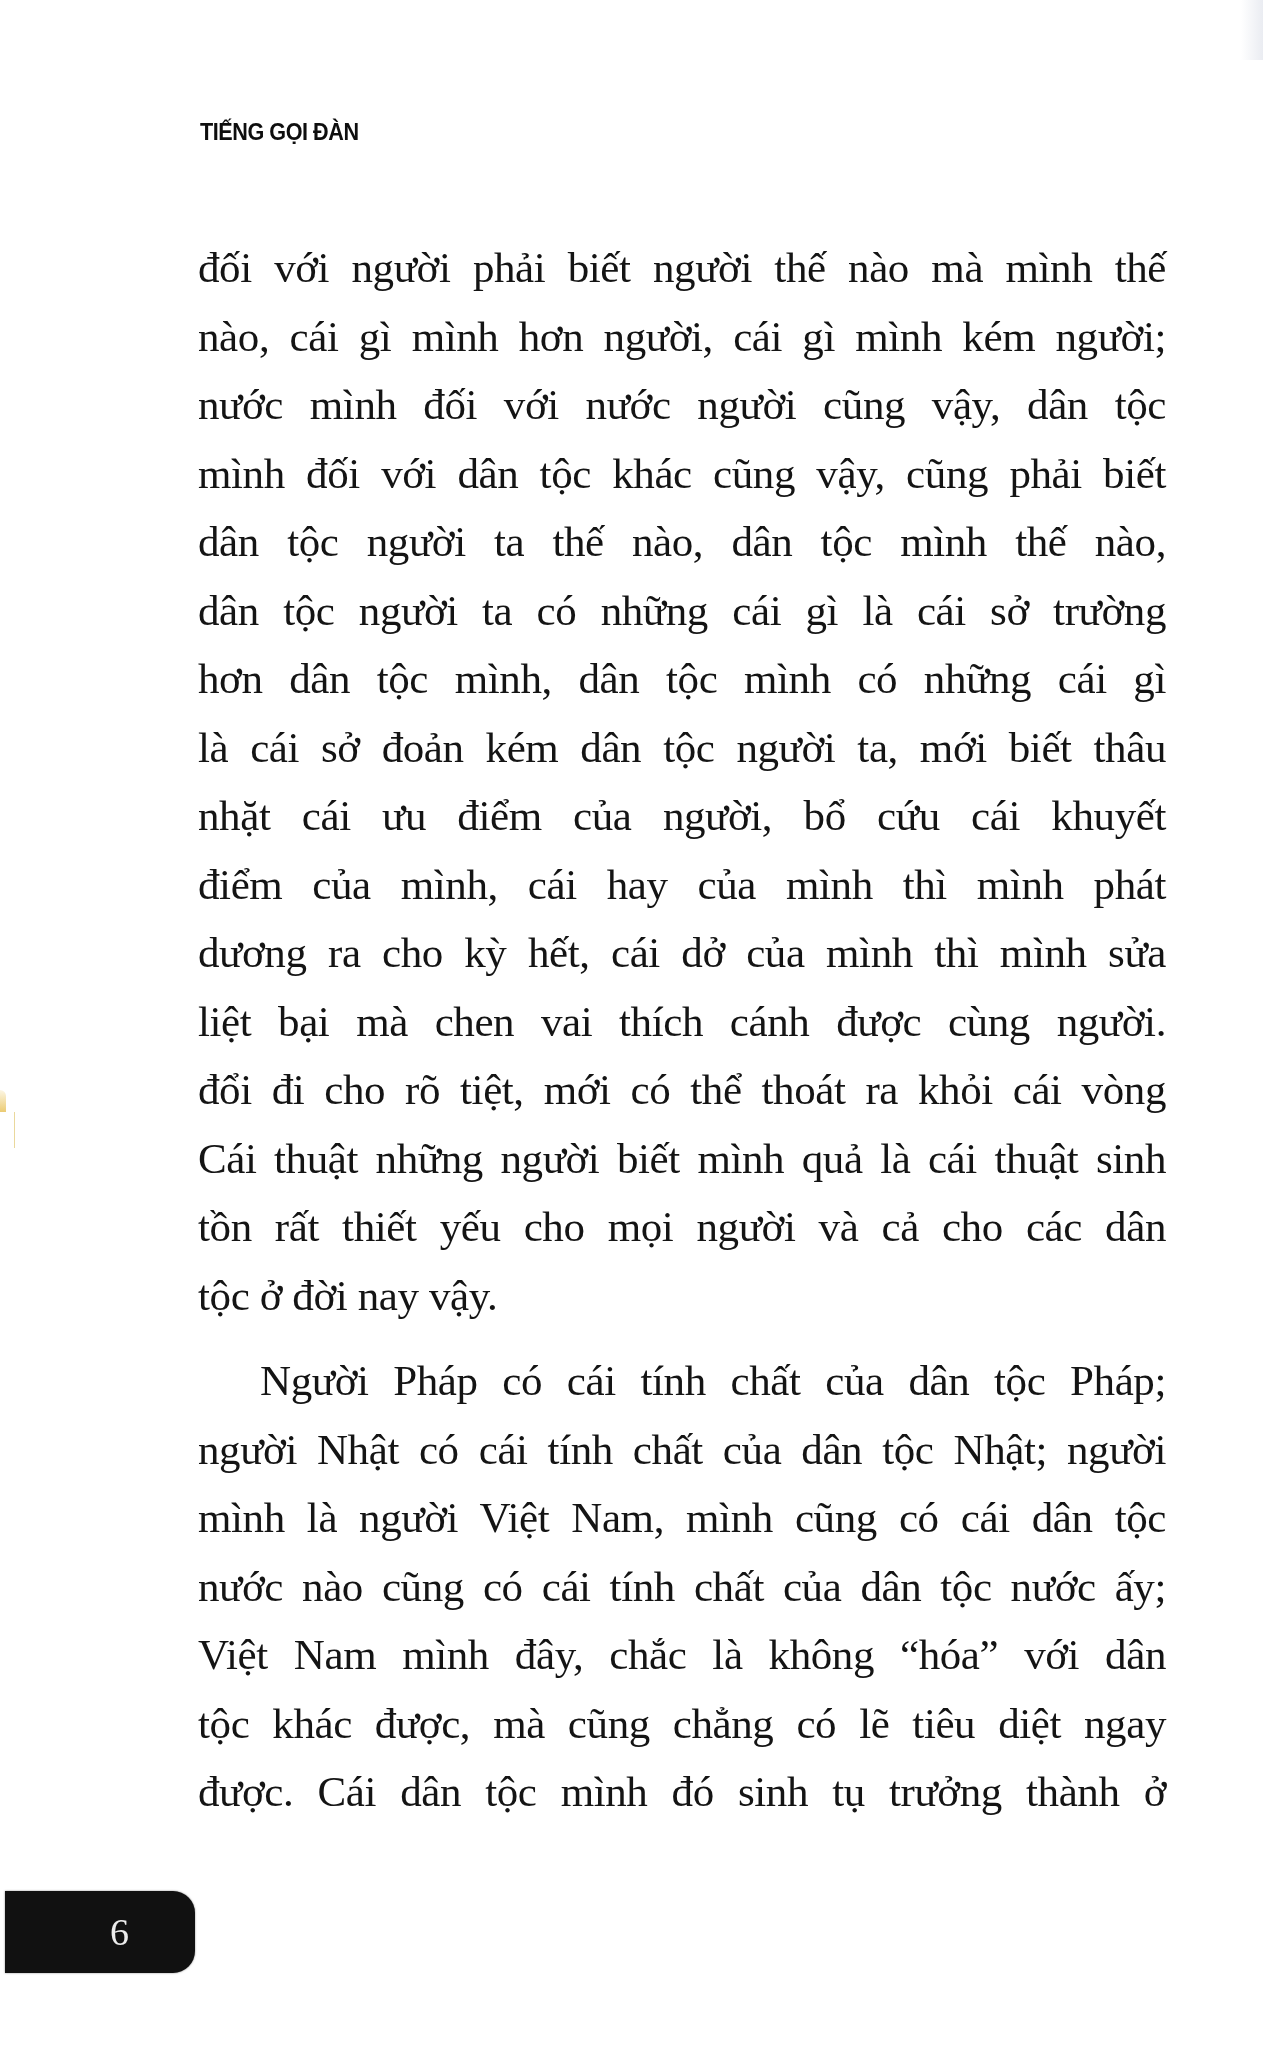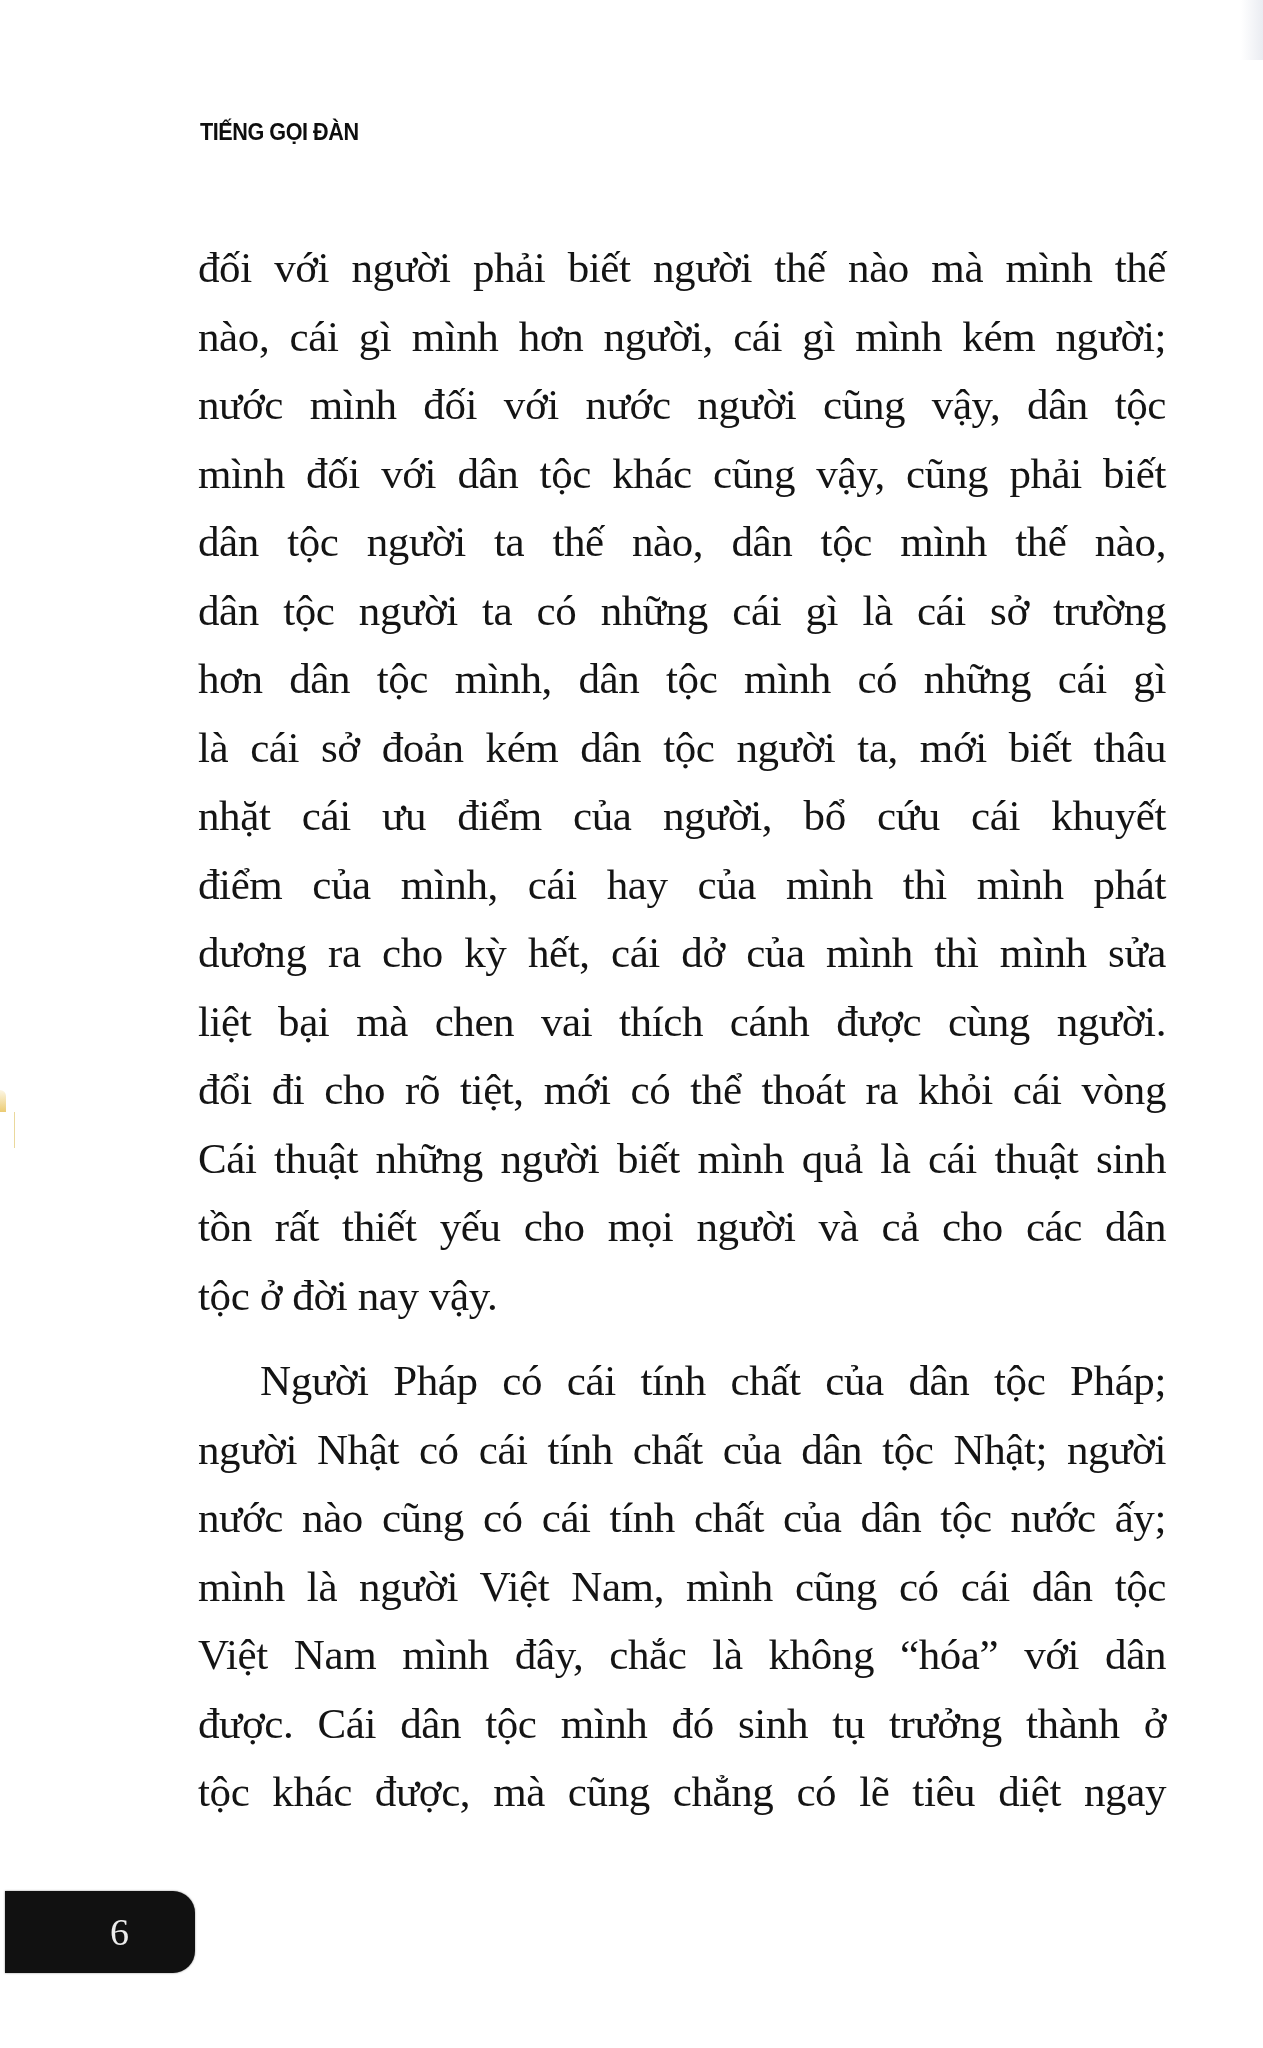--- a/index.html
+++ b/index.html
@@ -132,22 +132,22 @@
     <span class="line">liệt bại mà chen vai thích cánh được cùng người.</span>
     <span class="line">đổi đi cho rõ tiệt, mới có thể thoát ra khỏi cái vòng</span>
     <span class="line">Cái thuật những người biết mình quả là cái thuật sinh</span>
     <span class="line">tồn rất thiết yếu cho mọi người và cả cho các dân</span>
     <span class="line last">tộc ở đời nay vậy.</span>
   </div>
   <div class="para-gap"></div>
   <div class="paragraph">
     <span class="line indent">Người Pháp có cái tính chất của dân tộc Pháp;</span>
     <span class="line">người Nhật có cái tính chất của dân tộc Nhật; người</span>
+    <span class="line">mình là người Việt Nam, mình cũng có cái dân tộc</span>
     <span class="line">nước nào cũng có cái tính chất của dân tộc nước ấy;</span>
-    <span class="line">mình là người Việt Nam, mình cũng có cái dân tộc</span>
     <span class="line">Việt Nam mình đây, chắc là không “hóa” với dân</span>
+    <span class="line">tộc khác được, mà cũng chẳng có lẽ tiêu diệt ngay</span>
     <span class="line">được. Cái dân tộc mình đó sinh tụ trưởng thành ở</span>
-    <span class="line">tộc khác được, mà cũng chẳng có lẽ tiêu diệt ngay</span>
   </div>
 </div>
 
 <div class="page-tab"></div>
 <div class="page-number">6</div>
 
 </body></html>

